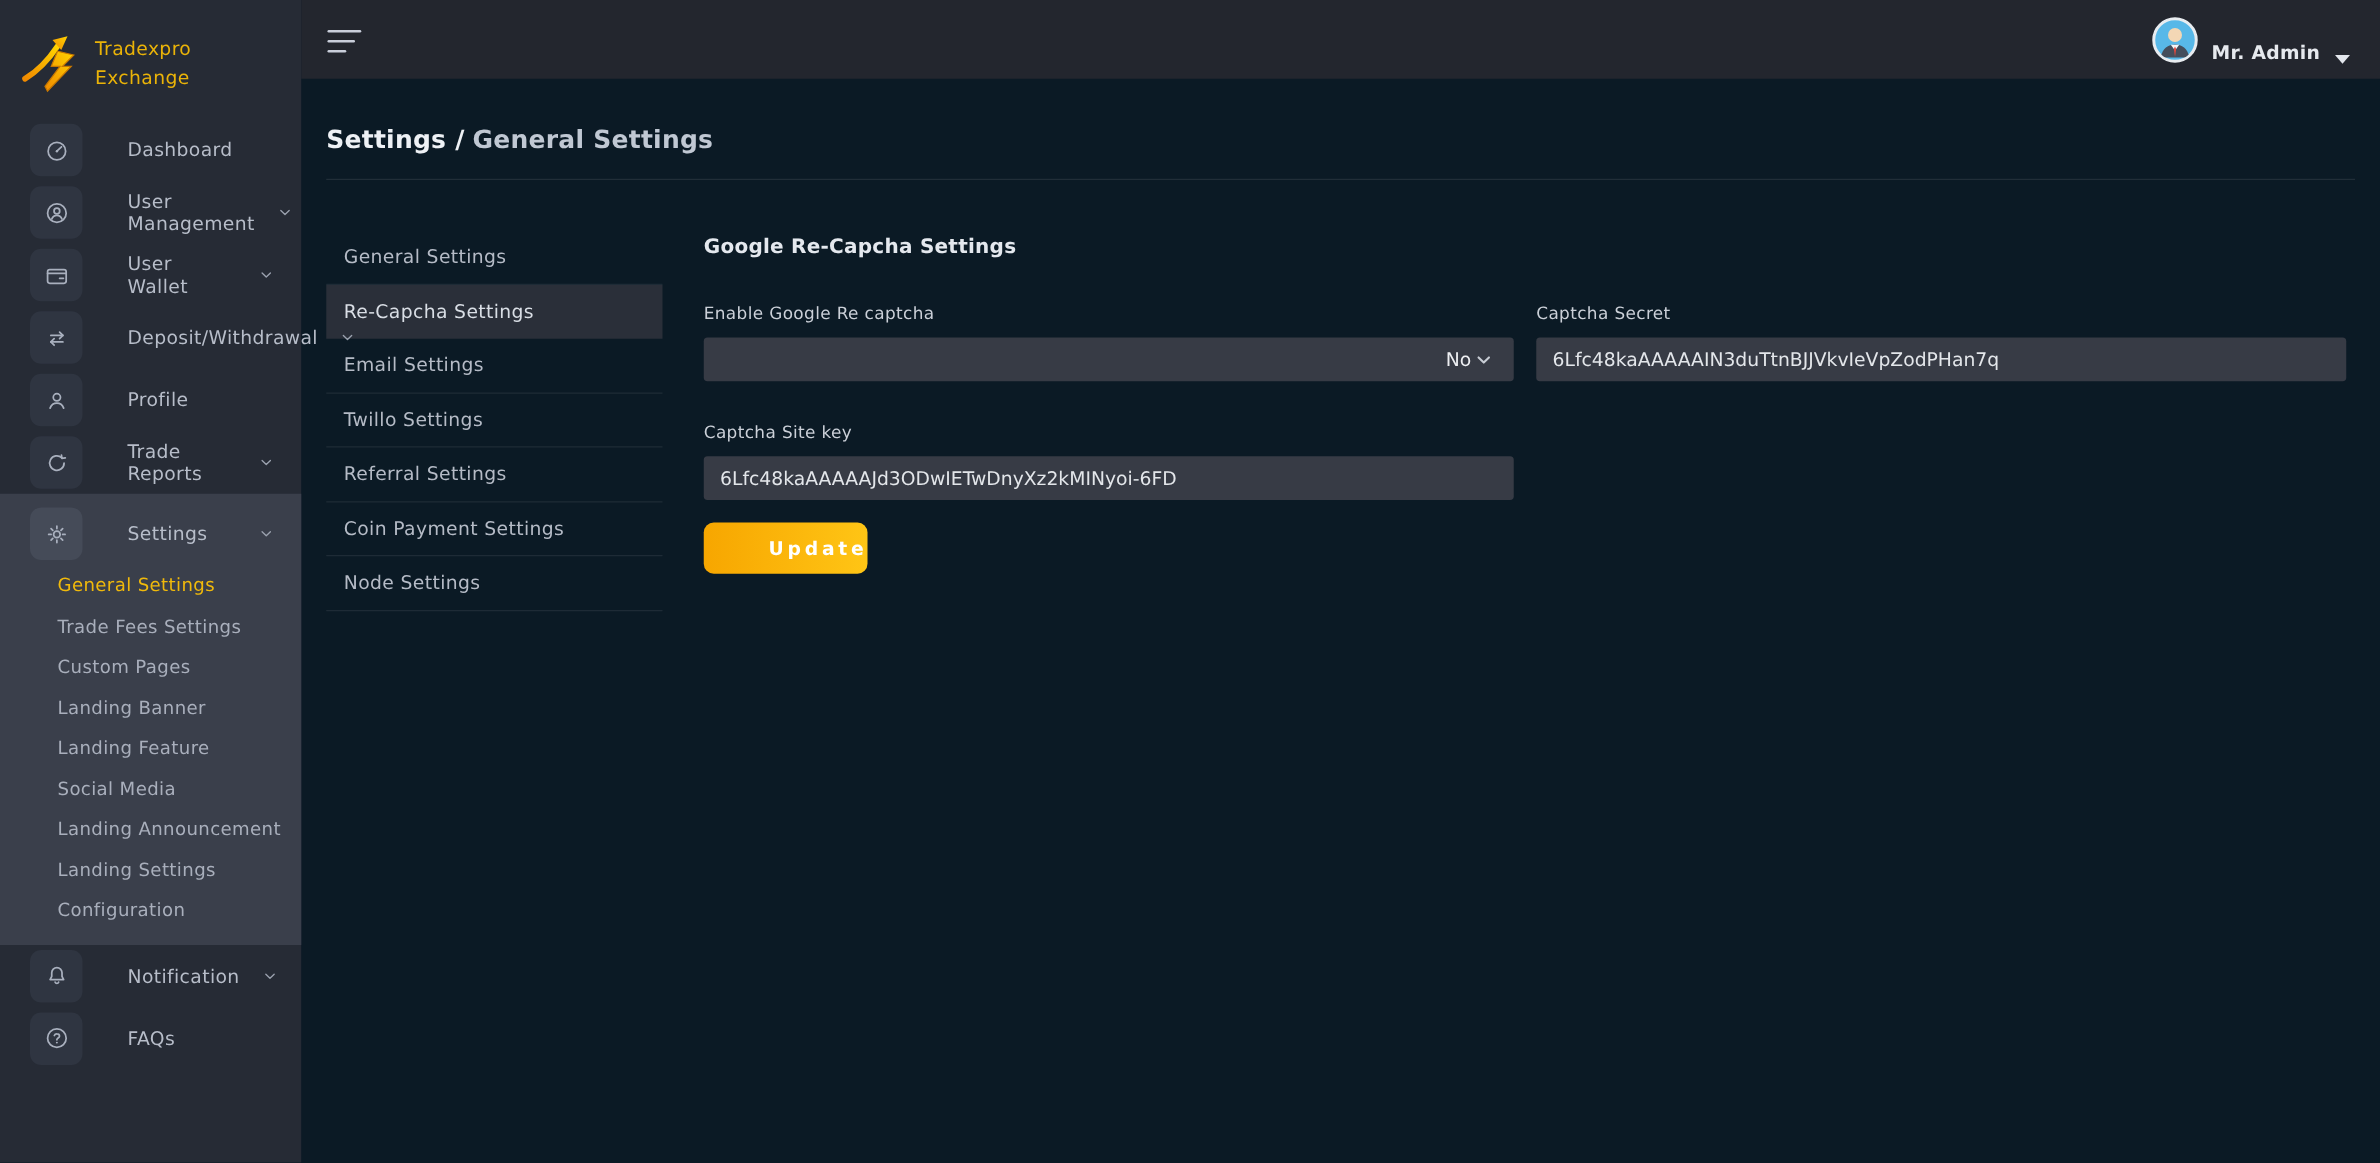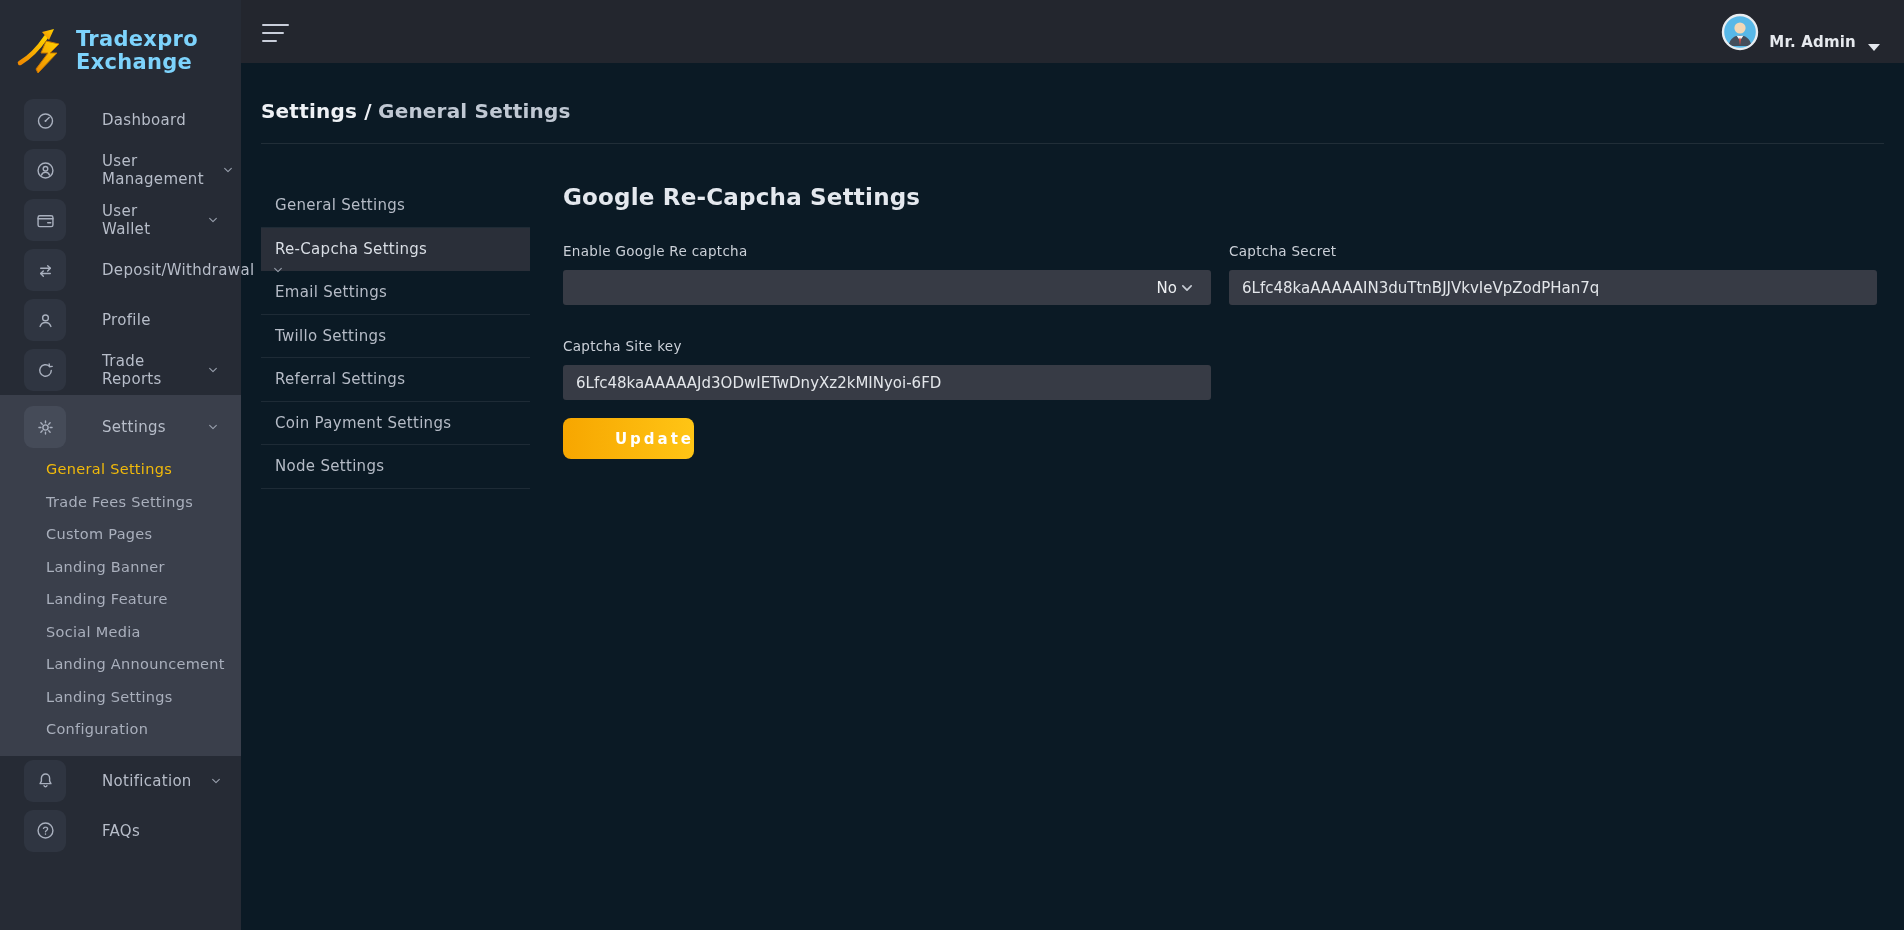--- a/index.html
+++ b/index.html
@@ -16,21 +16,21 @@
   .hamburger span:nth-child(3){ width:15px; }
   .userbox { display:flex; align-items:flex-end; gap:10px; cursor:pointer; }
   .avatar { width:38px; height:38px; }
   .username { color:#E6E9EE; font-size:15px; font-weight:600; letter-spacing:.2px; }
   .caret { width:0; height:0; border-left:6px solid transparent; border-right:6px solid transparent;
            border-top:7px solid #E3E7ED; margin-left:2px; }
 
   
   .sidebar { position:absolute; left:0; top:0; width:241px; height:930px; background:#262B35; z-index:4; }
   .logo { height:95px; display:flex; align-items:center; gap:6px; padding:6px 6px 0 14px; }
-  .logo-text { color:#7dd3fc; font-weight:700; font-size:21px; line-height:23px; letter-spacing:.3px; }
+  .logo-text { color:#eab308; font-weight:400; font-size:15px; line-height:23px; letter-spacing:.3px; }
   .snav { display:flex; flex-direction:column; }
   .srow { height:50px; display:flex; align-items:center; padding:0 20px 0 24px; cursor:pointer;gap:16px; }
   .chip { width:42px; height:42px; border-radius:9px; background:#2F3541; display:flex; align-items:center; justify-content:center; flex:0 0 42px; }
   .chip svg { width:21px; height:21px; color:#A9B0BE; }
   .slabel { color:#B7BDC9; font-size:15px; letter-spacing:.3px; margin-left:20px; flex:1; }
   .schev { width:16px; height:16px; color:#9AA1AE; }
   .schev svg { width:16px; height:16px; }
   .sgroup { background:#3A3F4B; padding:6px 0 10px 0; }
   .sgroup .chip { background:#454B58; }
   .sgroup .srow { height:52px; }
@@ -45,21 +45,21 @@
   .crumb-b { color:#C0C8D3; font-weight:600; letter-spacing:.2px; }
   .rule { height:1px; background:rgba(255,255,255,.09); margin-top:18px; }
 
   .cols { display:flex; margin-top:40px; }
   .panel { width:269px; flex:0 0 269px; display:flex; flex-direction:column; }
   .prow { height:43.5px; display:flex; align-items:center; padding-left:14px; color:#B5BBC6; font-size:15px;
           letter-spacing:.3px; border-bottom:1px solid rgba(255,255,255,.08); cursor:pointer; }
   .prow.active { background:#2A2F39; color:#D9DEE5; border-bottom-color:transparent; }
 
   .form { margin-left:33px; width:1326px; }
-  .ftitle { color:#E4E8EE; font-size:23px; font-weight:700; letter-spacing:.2px; line-height:26px; }
+  .ftitle { color:#E4E8EE; font-size:16px; font-weight:700; letter-spacing:.2px; line-height:26px; }
   .fgrid { display:flex; gap:18px; }
   .fcol { width:648px; }
   .flabel { margin-top:32px; color:#CBD0D8; font-size:13.5px; letter-spacing:.3px; line-height:18px; }
   .control { margin-top:10px; height:35px; background:#373B45; border-radius:3px; display:flex; align-items:center; }
   .select { justify-content:flex-end; padding:0 14px 0 15px; cursor:pointer; }
   .select .val { color:#EDEFF2; font-size:15px; }
   .select .dchev { width:20px; height:20px; color:#C7CCD4; }
   .select .dchev svg { width:20px; height:20px; stroke-width:2; }
   .tinput { width:100%; height:35px; background:#373B45; border:none; border-radius:3px; margin-top:10px;
             color:#E3E6EA; font-size:15px; padding:0 13px; font-family:"DejaVu Sans","Liberation Sans",sans-serif; outline:none; }

